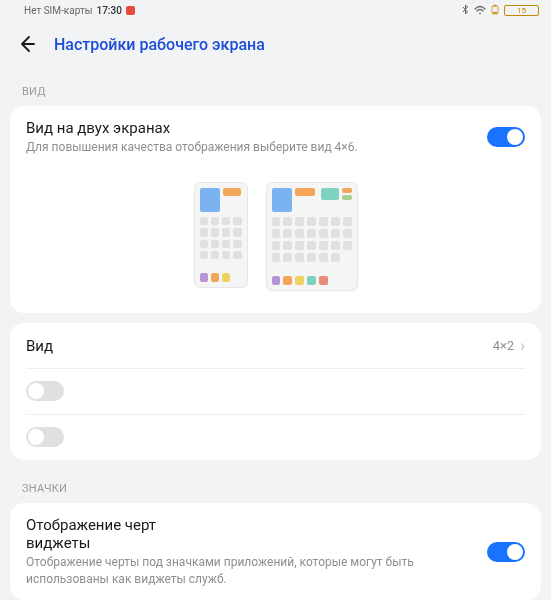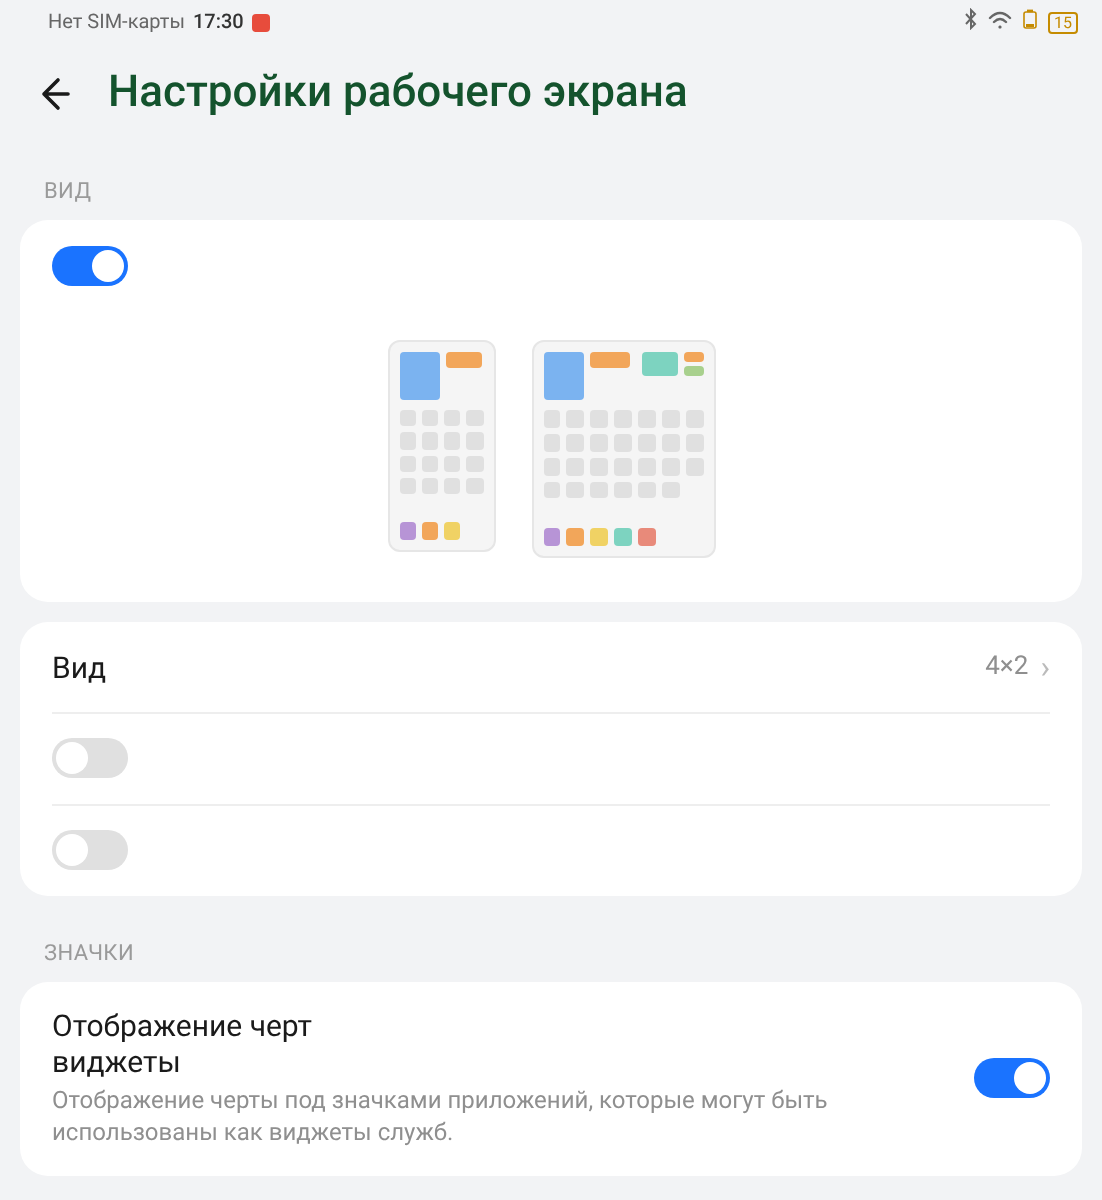--- a/index.html
+++ b/index.html
@@ -17,28 +17,28 @@
     align-items: center;
     padding: 4px 12px 2px 12px;
     font-size: 10px;
     color: #666;
     background: #f2f3f5;
   }
   .status-left { display: flex; align-items: center; gap: 4px; margin-left: 12px; }
   .status-right { display: flex; align-items: center; gap: 4px; }
   .status-time { color: #333; font-weight: 500; }
   .red-badge { background:#e74c3c; color:#fff; border-radius:2px; width:9px; height:9px; display:inline-block; font-size:7px; text-align:center; line-height:9px;}
-  .batt { border:1px solid #c58b00; border-radius:2px; padding:0 2px; font-size:8px; color:#c58b00; position:relative;}
+  .batt { border:1px solid #c58b00; border-radius:2px; padding:0 12px; font-size:8px; color:#c58b00; position:relative;}
   .header {
     display: flex;
     align-items: center;
     padding: 14px 16px 18px 16px;
   }
   .back-icon { width: 22px; height: 22px; display:flex; align-items:center; justify-content:center; margin-right: 16px; cursor:pointer;}
-  .header-title { font-size: 22px; font-weight: 500; color:#14532d;}
+  .header-title { font-size: 16px; font-weight: 500; color:#1d4ed8;}
   .section-label {
     padding: 12px 22px 8px 22px;
     font-size: 11px;
     color: #9a9a9a;
     letter-spacing: 0.2px;
   }
   .card {
     background: #fff;
     margin: 0 10px 10px 10px;
     border-radius: 14px;
@@ -137,20 +137,24 @@
         <path d="M12 3 L5 10 L12 17 M5 10 L17 10" stroke="#1a1a1a" stroke-width="1.8" fill="none" stroke-linecap="round" stroke-linejoin="round"></path>
       </svg>
   </div>
   <div class="header-title">Настройки рабочего экрана</div>
 </div>
 
 <div class="section-label">ВИД</div>
 
 <div class="card">
   <div class="row row-flex">
+    <div>
+      <div class="row-title">Вид на двух экранах</div>
+      <div class="row-sub">Для повышения качества отображения выберите вид 4×6.</div>
+    </div>
     <div class="toggle on"></div>
   </div>
   <div class="preview-area">
     <div class="phone small">
       <div class="widget-row">
         <div class="w w-blue" style="width:20px;height:24px;"></div>
         <div style="display:flex;flex-direction:column;gap:3px;">
           <div class="w w-orange" style="width:18px;height:8px;"></div>
         </div>
       </div>

